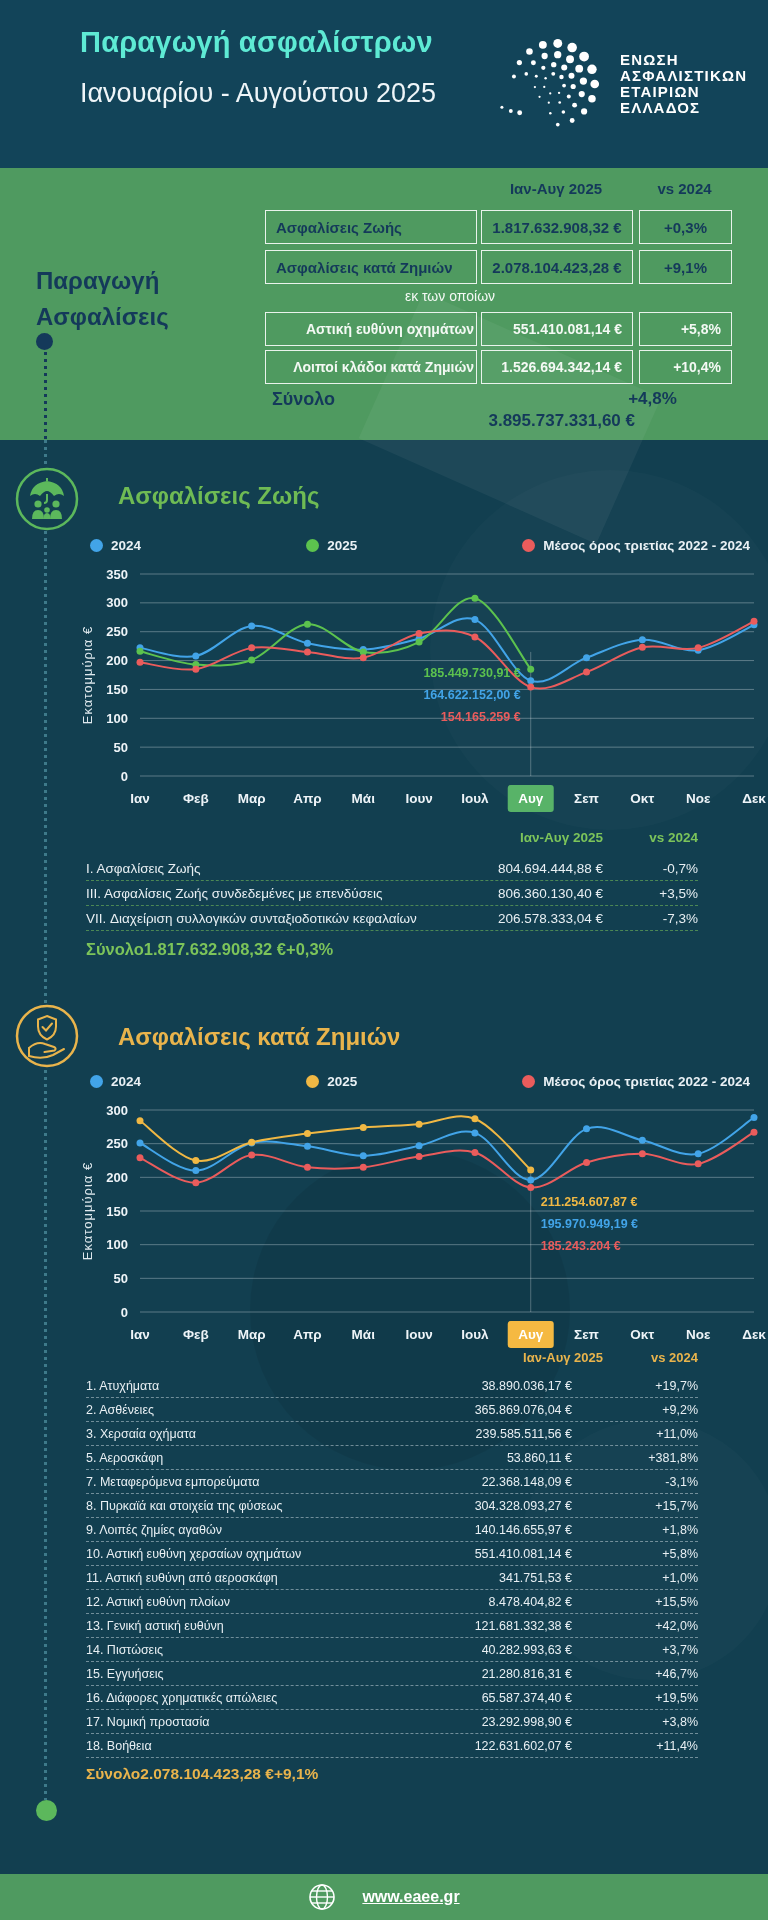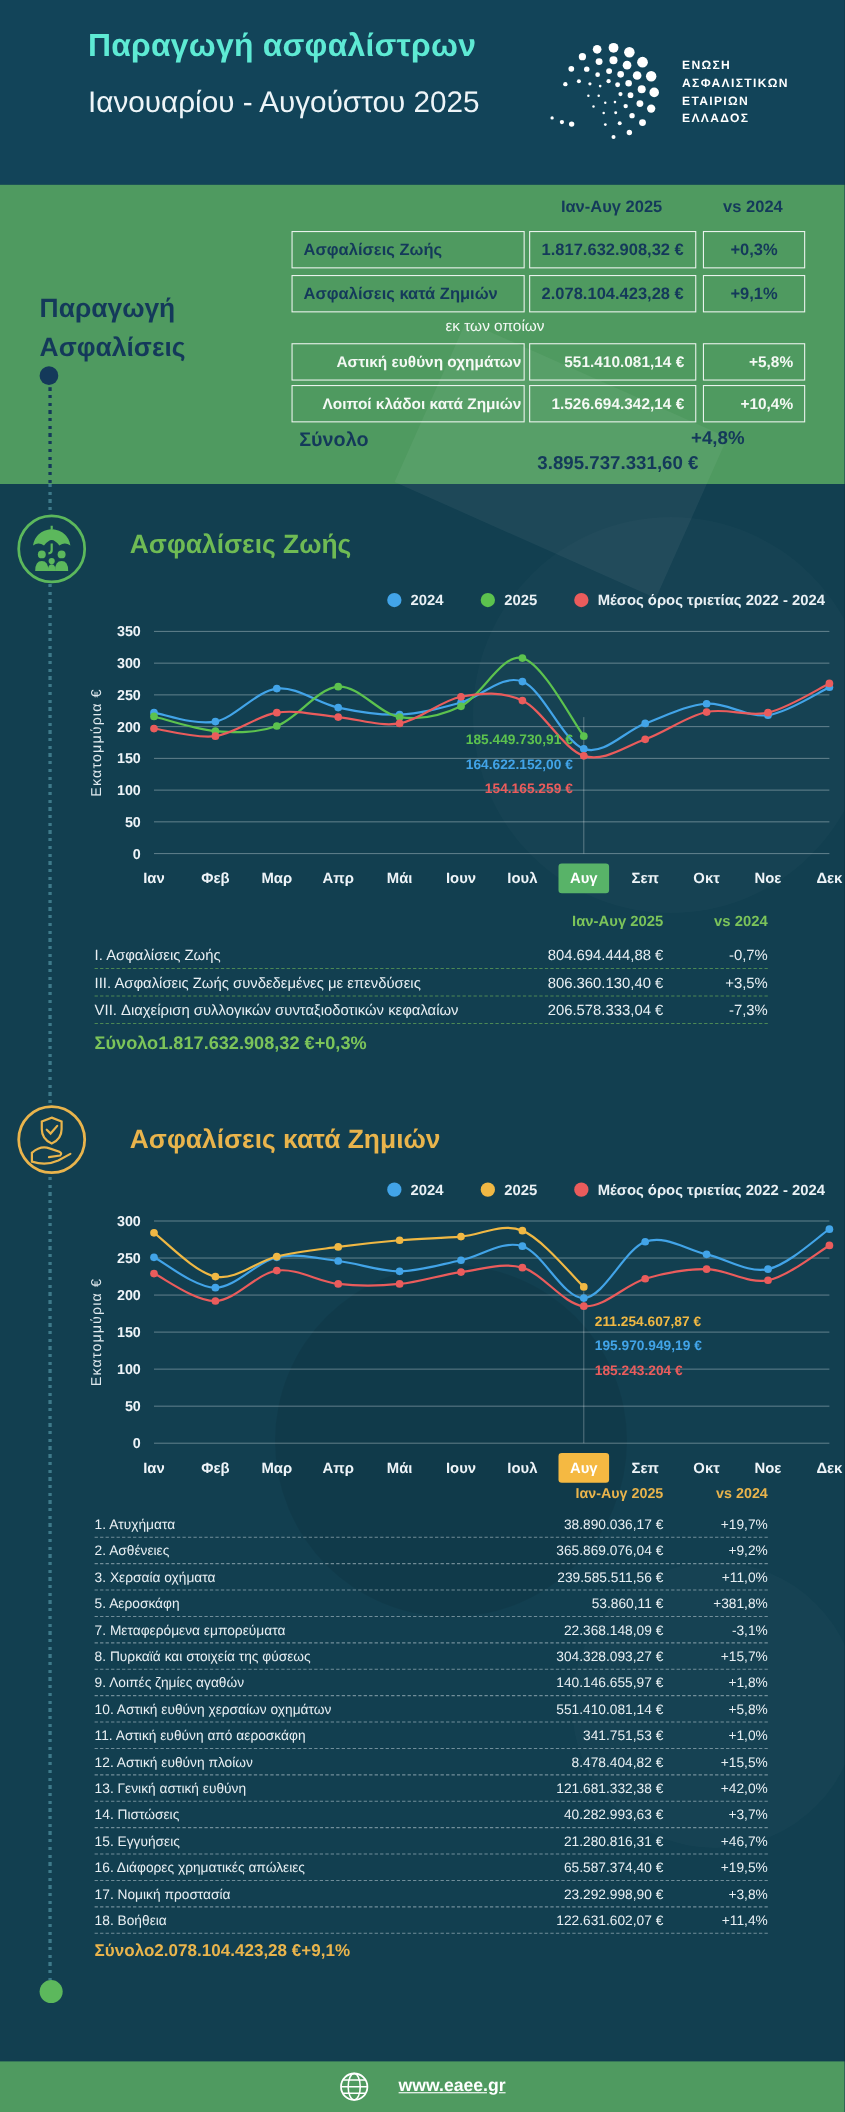--- a/index.html
+++ b/index.html
@@ -6,21 +6,21 @@
   .page{position:relative;width:768px;height:1920px;overflow:hidden;
         background:#123f50;font-family:"Liberation Sans",sans-serif;}
   .deco{position:absolute;border-radius:50%;pointer-events:none;}
   
   .header{position:absolute;left:0;top:0;width:768px;height:168px;background:#124459;}
   .header h1{position:absolute;left:80px;top:26px;margin:0;color:#5eead4;
              font-size:29px;font-weight:bold;letter-spacing:.2px;}
   .header h2{position:absolute;left:80px;top:78px;margin:0;color:#eef5f8;
              font-size:27px;font-weight:400;}
   .logo{position:absolute;left:498px;top:18px;width:260px;height:132px;display:flex;align-items:center;}
-  .logo-text{margin-left:10px;color:#ffffff;font-size:11px;font-weight:bold;
+  .logo-text{margin-left:10px;color:#ffffff;font-size:15px;font-weight:bold;
              letter-spacing:1.2px;line-height:16px;}
   
   .green{position:absolute;left:0;top:168px;width:768px;height:272px;background:#4f9a60;}
   .green .sheen{position:absolute;left:380px;top:170px;width:260px;height:160px;
         background:rgba(255,255,255,.05);transform:rotate(24deg);}
   .g-title{position:absolute;left:36px;top:95px;color:#14395a;font-size:24px;
            font-weight:bold;line-height:36px;}
   .g-dot{position:absolute;left:36px;top:165px;width:17px;height:17px;border-radius:50%;background:#14395a;}
   .g-colhead{position:absolute;top:12px;color:#14395a;font-size:15px;font-weight:bold;text-align:center;}
   .g-row{position:absolute;left:265px;display:flex;}
@@ -44,21 +44,21 @@
   
   .vline{position:absolute;left:44px;width:3px;pointer-events:none;}
   .vline.navy{background:repeating-linear-gradient(to bottom,#14395a 0 3px,transparent 3px 7px);}
   .vline.teal{background:repeating-linear-gradient(to bottom,#3e7a8a 0 3px,transparent 3px 7px);}
   .end-dot{position:absolute;left:36px;top:1800px;width:21px;height:21px;border-radius:50%;background:#5cb85c;}
   
   .sec-icon{position:absolute;left:14px;width:66px;height:66px;}
   .sec-title{position:absolute;left:118px;margin:0;font-size:24px;font-weight:bold;}
   .sec-title.life{color:#6fbb54;}
   .sec-title.nonlife{color:#e9b44c;}
-  .legend{position:absolute;left:90px;width:660px;display:flex;justify-content:flex-end;
+  .legend{position:absolute;left:90px;width:660px;display:flex;justify-content:space-between;
           gap:34px;align-items:center;}
   .legend-item{display:flex;align-items:center;gap:8px;color:#eaf1f5;
                font-size:13.5px;font-weight:600;}
   .legend-dot{width:13px;height:13px;border-radius:50%;}
   svg text{font-family:"Liberation Sans",sans-serif;}
   .chart{position:absolute;left:78px;width:690px;height:252px;}
   
   .tbl{position:absolute;left:86px;width:612px;}
   .t-head{display:flex;font-weight:bold;}
   .t-head .sp{flex:1;}
@@ -67,21 +67,21 @@
   .trow .lbl{flex:1;text-align:left;}
   .trow .val{width:165px;text-align:right;}
   .trow .pct{width:95px;text-align:right;}
   .tbl.life{color:#e8eff3;font-size:13.5px;}
   .tbl.life .t-head{color:#7cc45a;font-size:13.5px;height:26px;}
   .tbl.life .trow{height:24px;border-bottom:1px dashed rgba(124,196,90,.55);}
   .tbl.life .t-total{display:flex;align-items:center;height:36px;color:#7cc45a;
                      font-size:16.5px;font-weight:bold;}
   .tbl.nonlife{color:#e8eff3;font-size:12.5px;}
   .tbl.nonlife .t-head{color:#e9b44c;font-size:13px;height:24px;}
-  .tbl.nonlife .trow{height:23px;border-bottom:1px dashed rgba(230,240,245,.45);}
+  .tbl.nonlife .trow{height:23px;border-bottom:1px dashed rgba(230,240,245,.45);gap:31px;}
   .tbl.nonlife .t-total{display:flex;align-items:center;height:32px;color:#e9b44c;
                         font-size:15.5px;font-weight:bold;}
   
   .footer{position:absolute;left:0;top:1874px;width:768px;height:46px;background:#4f9a60;
           display:flex;align-items:center;justify-content:center;gap:26px;}
   .footer a{color:#ffffff;font-size:16px;font-weight:bold;text-decoration:underline;}
 </style>
 </head>
 <body>
 

